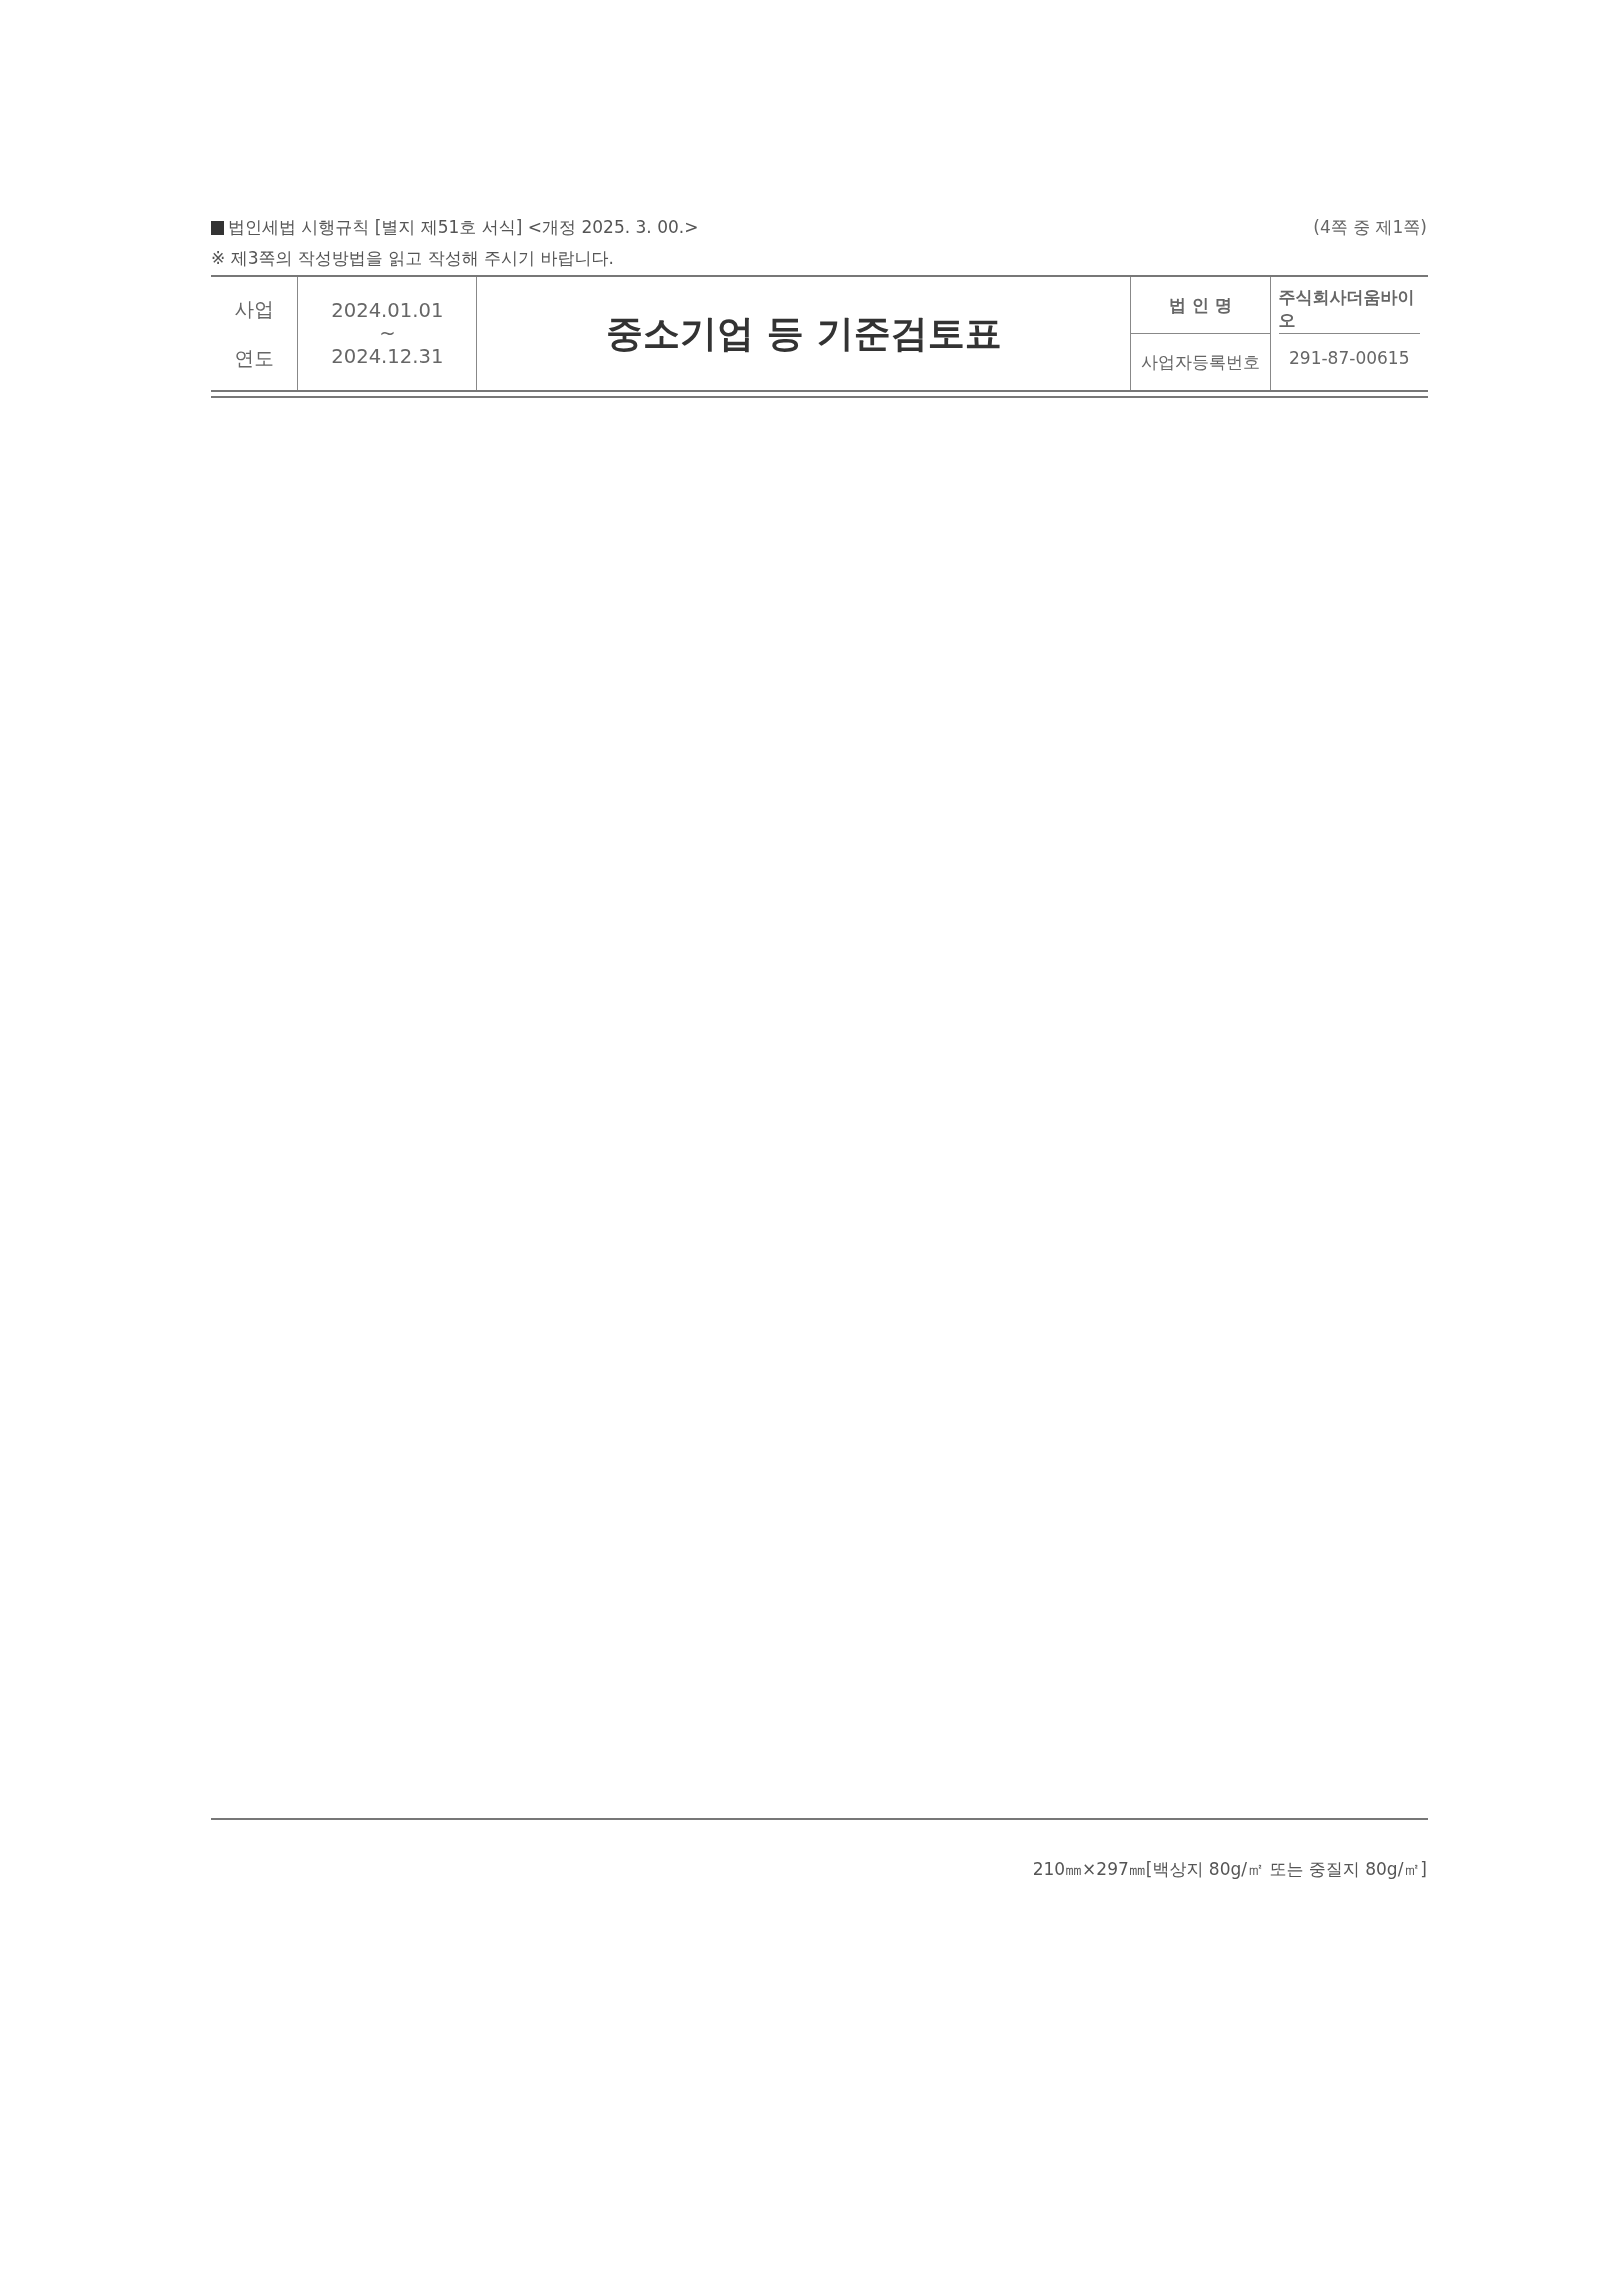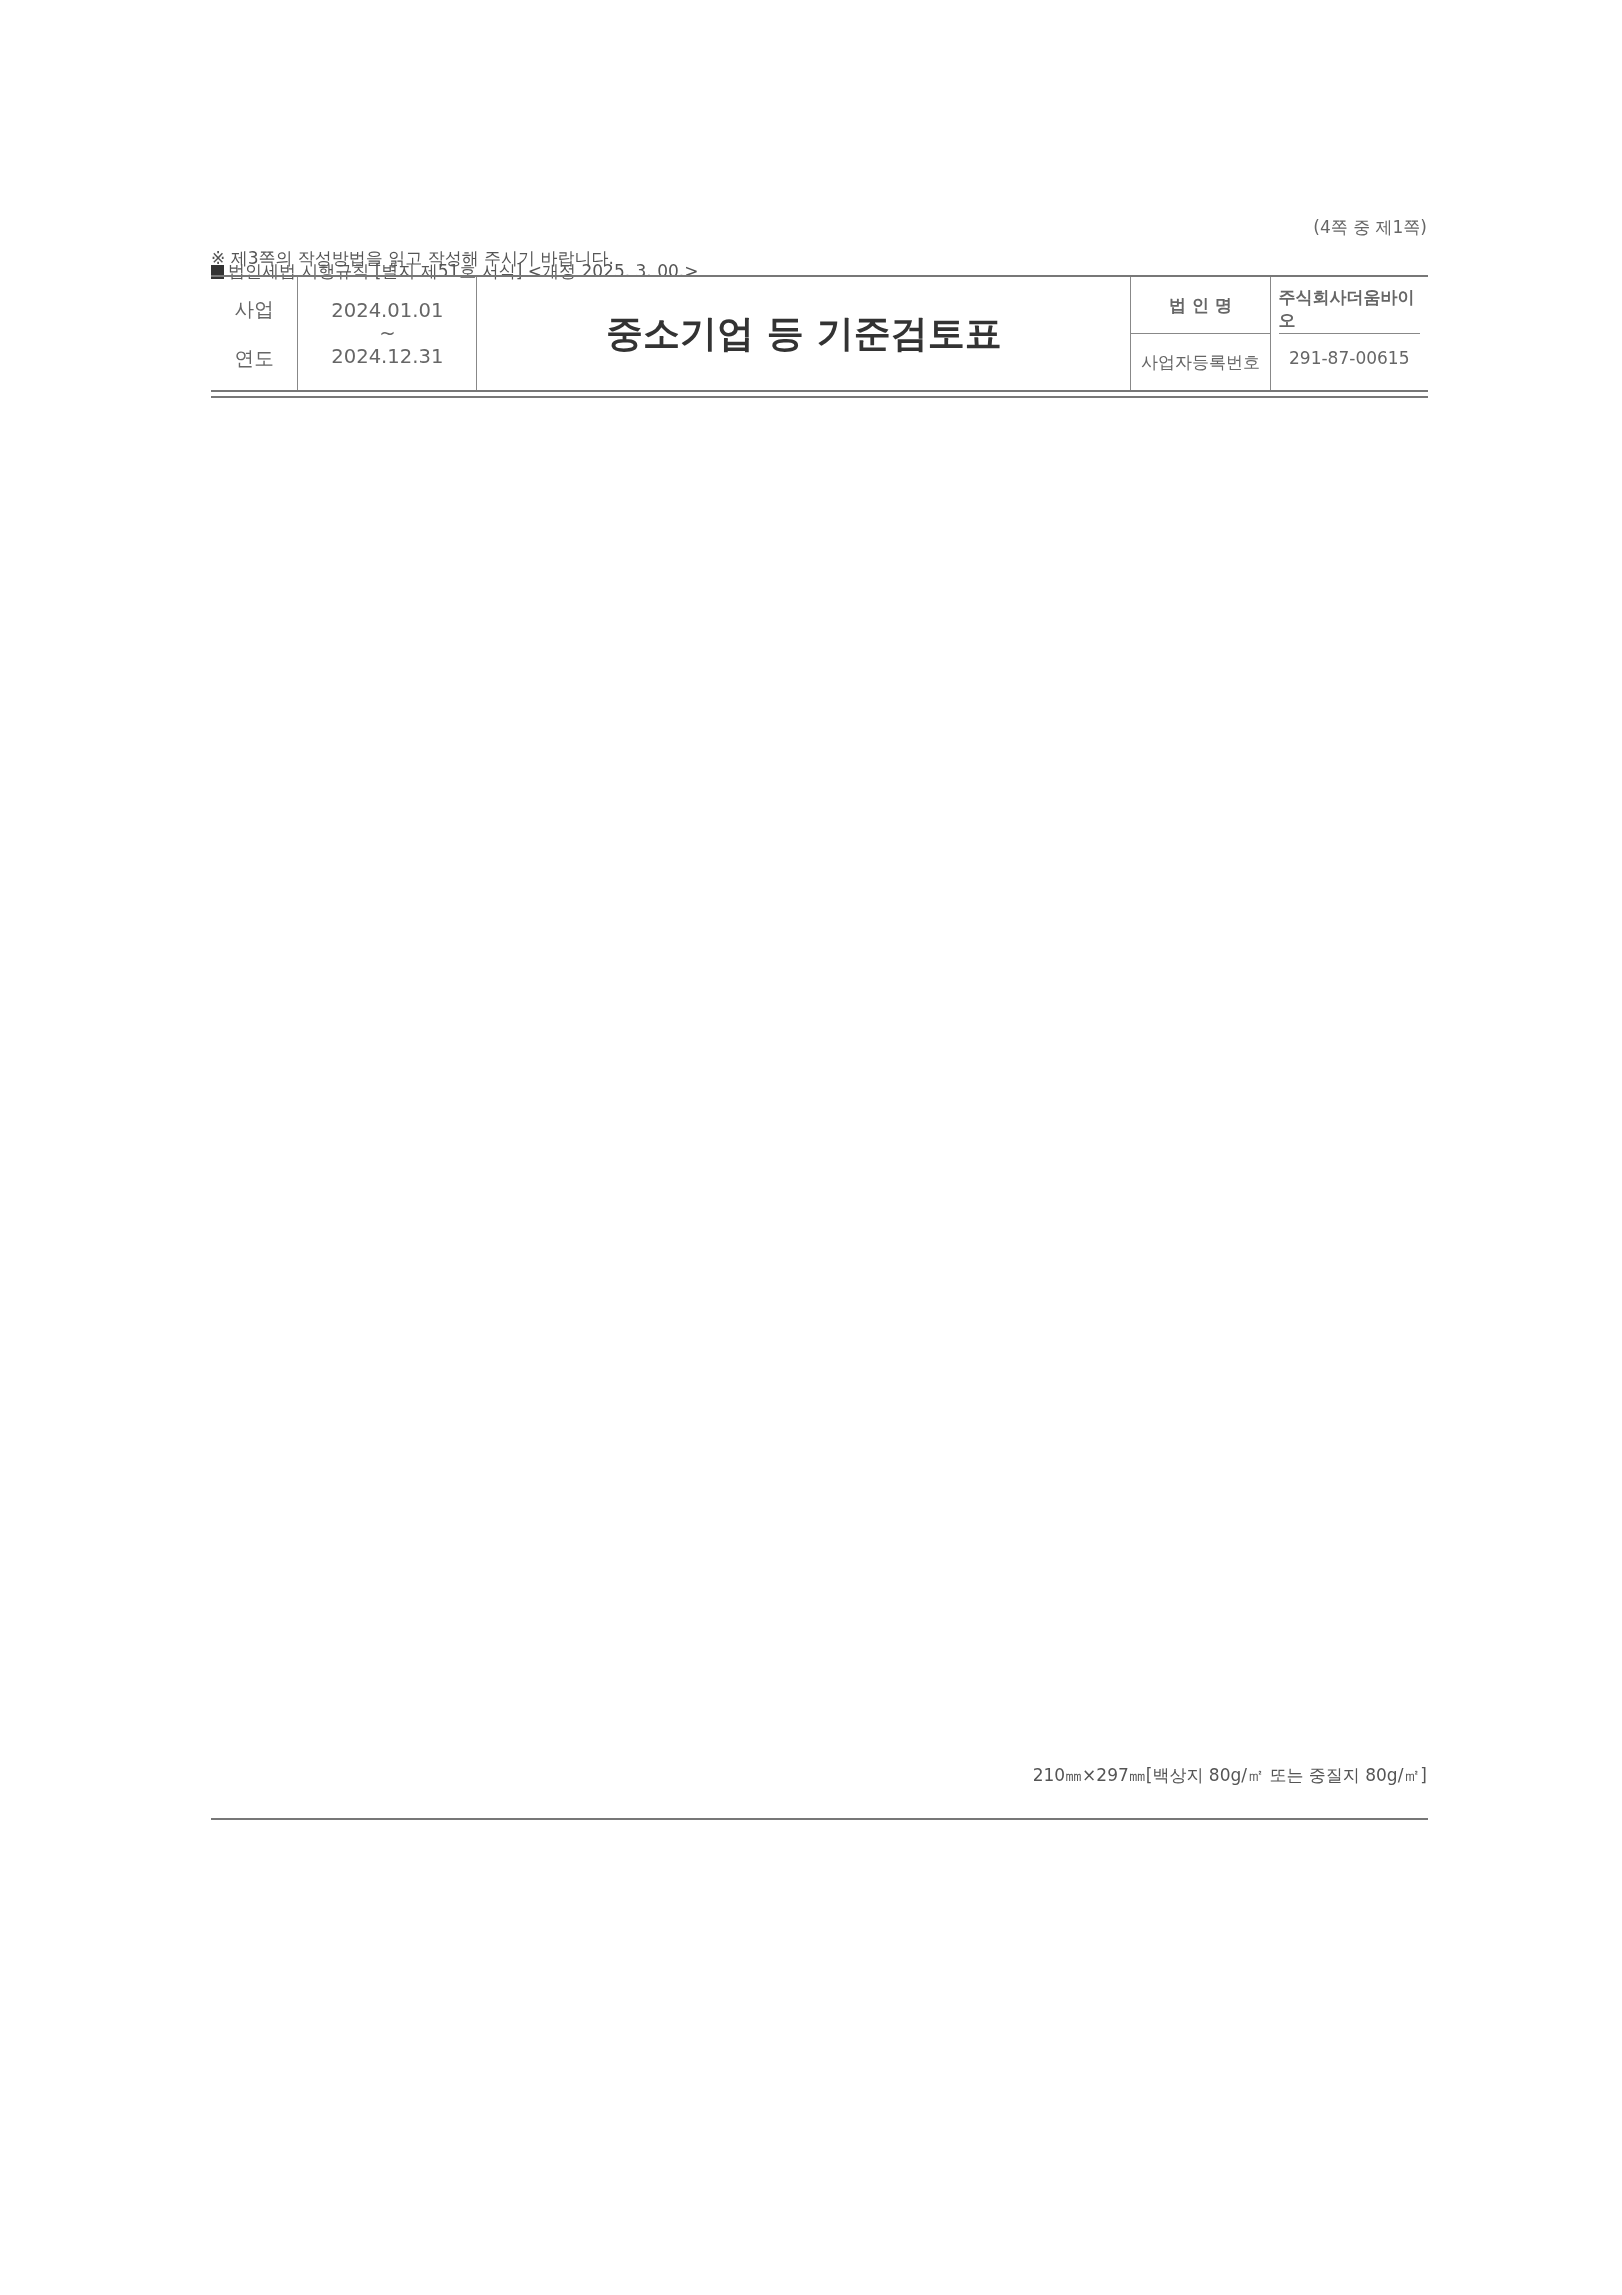--- a/index.html
+++ b/index.html
@@ -1,34 +1,34 @@
 <!DOCTYPE html>
 <html style="font-size:10.5px"><head>
 <meta charset="utf-8">
 <style>
   html, body { margin: 0; padding: 0; background: #ffffff; }
   body { width: 1623px; height: 2295px; position: relative; font-family: "DejaVu Sans", sans-serif; color: #3a3a3a; }
   .page { position: absolute; left: 0; top: 0; width: 1623px; height: 2295px; }
-  .topline { position: absolute; left: 211px; top: 216px; font-size: 17px; color: #555; margin-top: 44px; }
+  .topline { position: absolute; left: 211px; top: 216px; font-size: 17px; color: #555; }
   .topline .sq { display: inline-block; width: 13px; height: 14.4px; background: #333; margin-right: 3.9px; vertical-align: -2px; }
   .pagenum { position: absolute; right: 196px; top: 216px; font-size: 17px; color: #666; }
   .note { position: absolute; left: 211px; top: 247px; font-size: 17px; color: #555; }
   .hdr { position: absolute; left: 211px; top: 275px; width: 1217px; height: 113px; border-top: 2.6px solid #777; border-bottom: 2.6px solid #777; display: flex; }
   .hdr > div { border-right: 1.3px solid #888; box-sizing: border-box; display: flex; flex-direction: column; justify-content: center; align-items: center; font-size: 19.6px; color: #666; }
   .hdr > div:last-child { border-right: none; }
   .c1 { width: 103px; gap: 22px; }
   .c2 { width: 211px; justify-content: center; padding: 26px 0; }
   .c3 { width: 772px; font-size: 37px !important; font-weight: bold; color: #333 !important; text-align: center; }
   .c4 { width: 164px; padding: 0 !important; }
   .c5 { width: 183px; padding: 8px !important; }
   .c4 > span, .c5 > span { flex: 1; width: 100%; display: flex; align-items: center; justify-content: center; font-size: 17px; }
   .c4 > span:first-child, .c5 > span:first-child { border-bottom: 1.3px solid #888; font-weight: bold; }
   .body-table { position: absolute; left: 211px; top: 396px; width: 1217px; height: 1420px; border-top: 2.6px solid #777; border-bottom: 2px solid #777; }
   .placeholder { position: absolute; left: 0; right: 0; top: 0; bottom: 0; }
-  .footer { position: absolute; right: 196px; top: 1764px; font-size: 17px; color: #555; }
+  .footer { position: absolute; right: 196px; top: 1858px; font-size: 17px; color: #555; }
 </style>
 </head>
 <body>
 
 <div class="page">
   <div class="topline"><span class="sq"></span><span>법인세법 시행규칙 [별지 제51호 서식] &lt;개정 2025. 3. 00.&gt;</span></div>
   <div class="pagenum">(4쪽 중 제1쪽)</div>
   <div class="note">※ 제3쪽의 작성방법을 읽고 작성해 주시기 바랍니다.</div>
 
   <div class="hdr">

